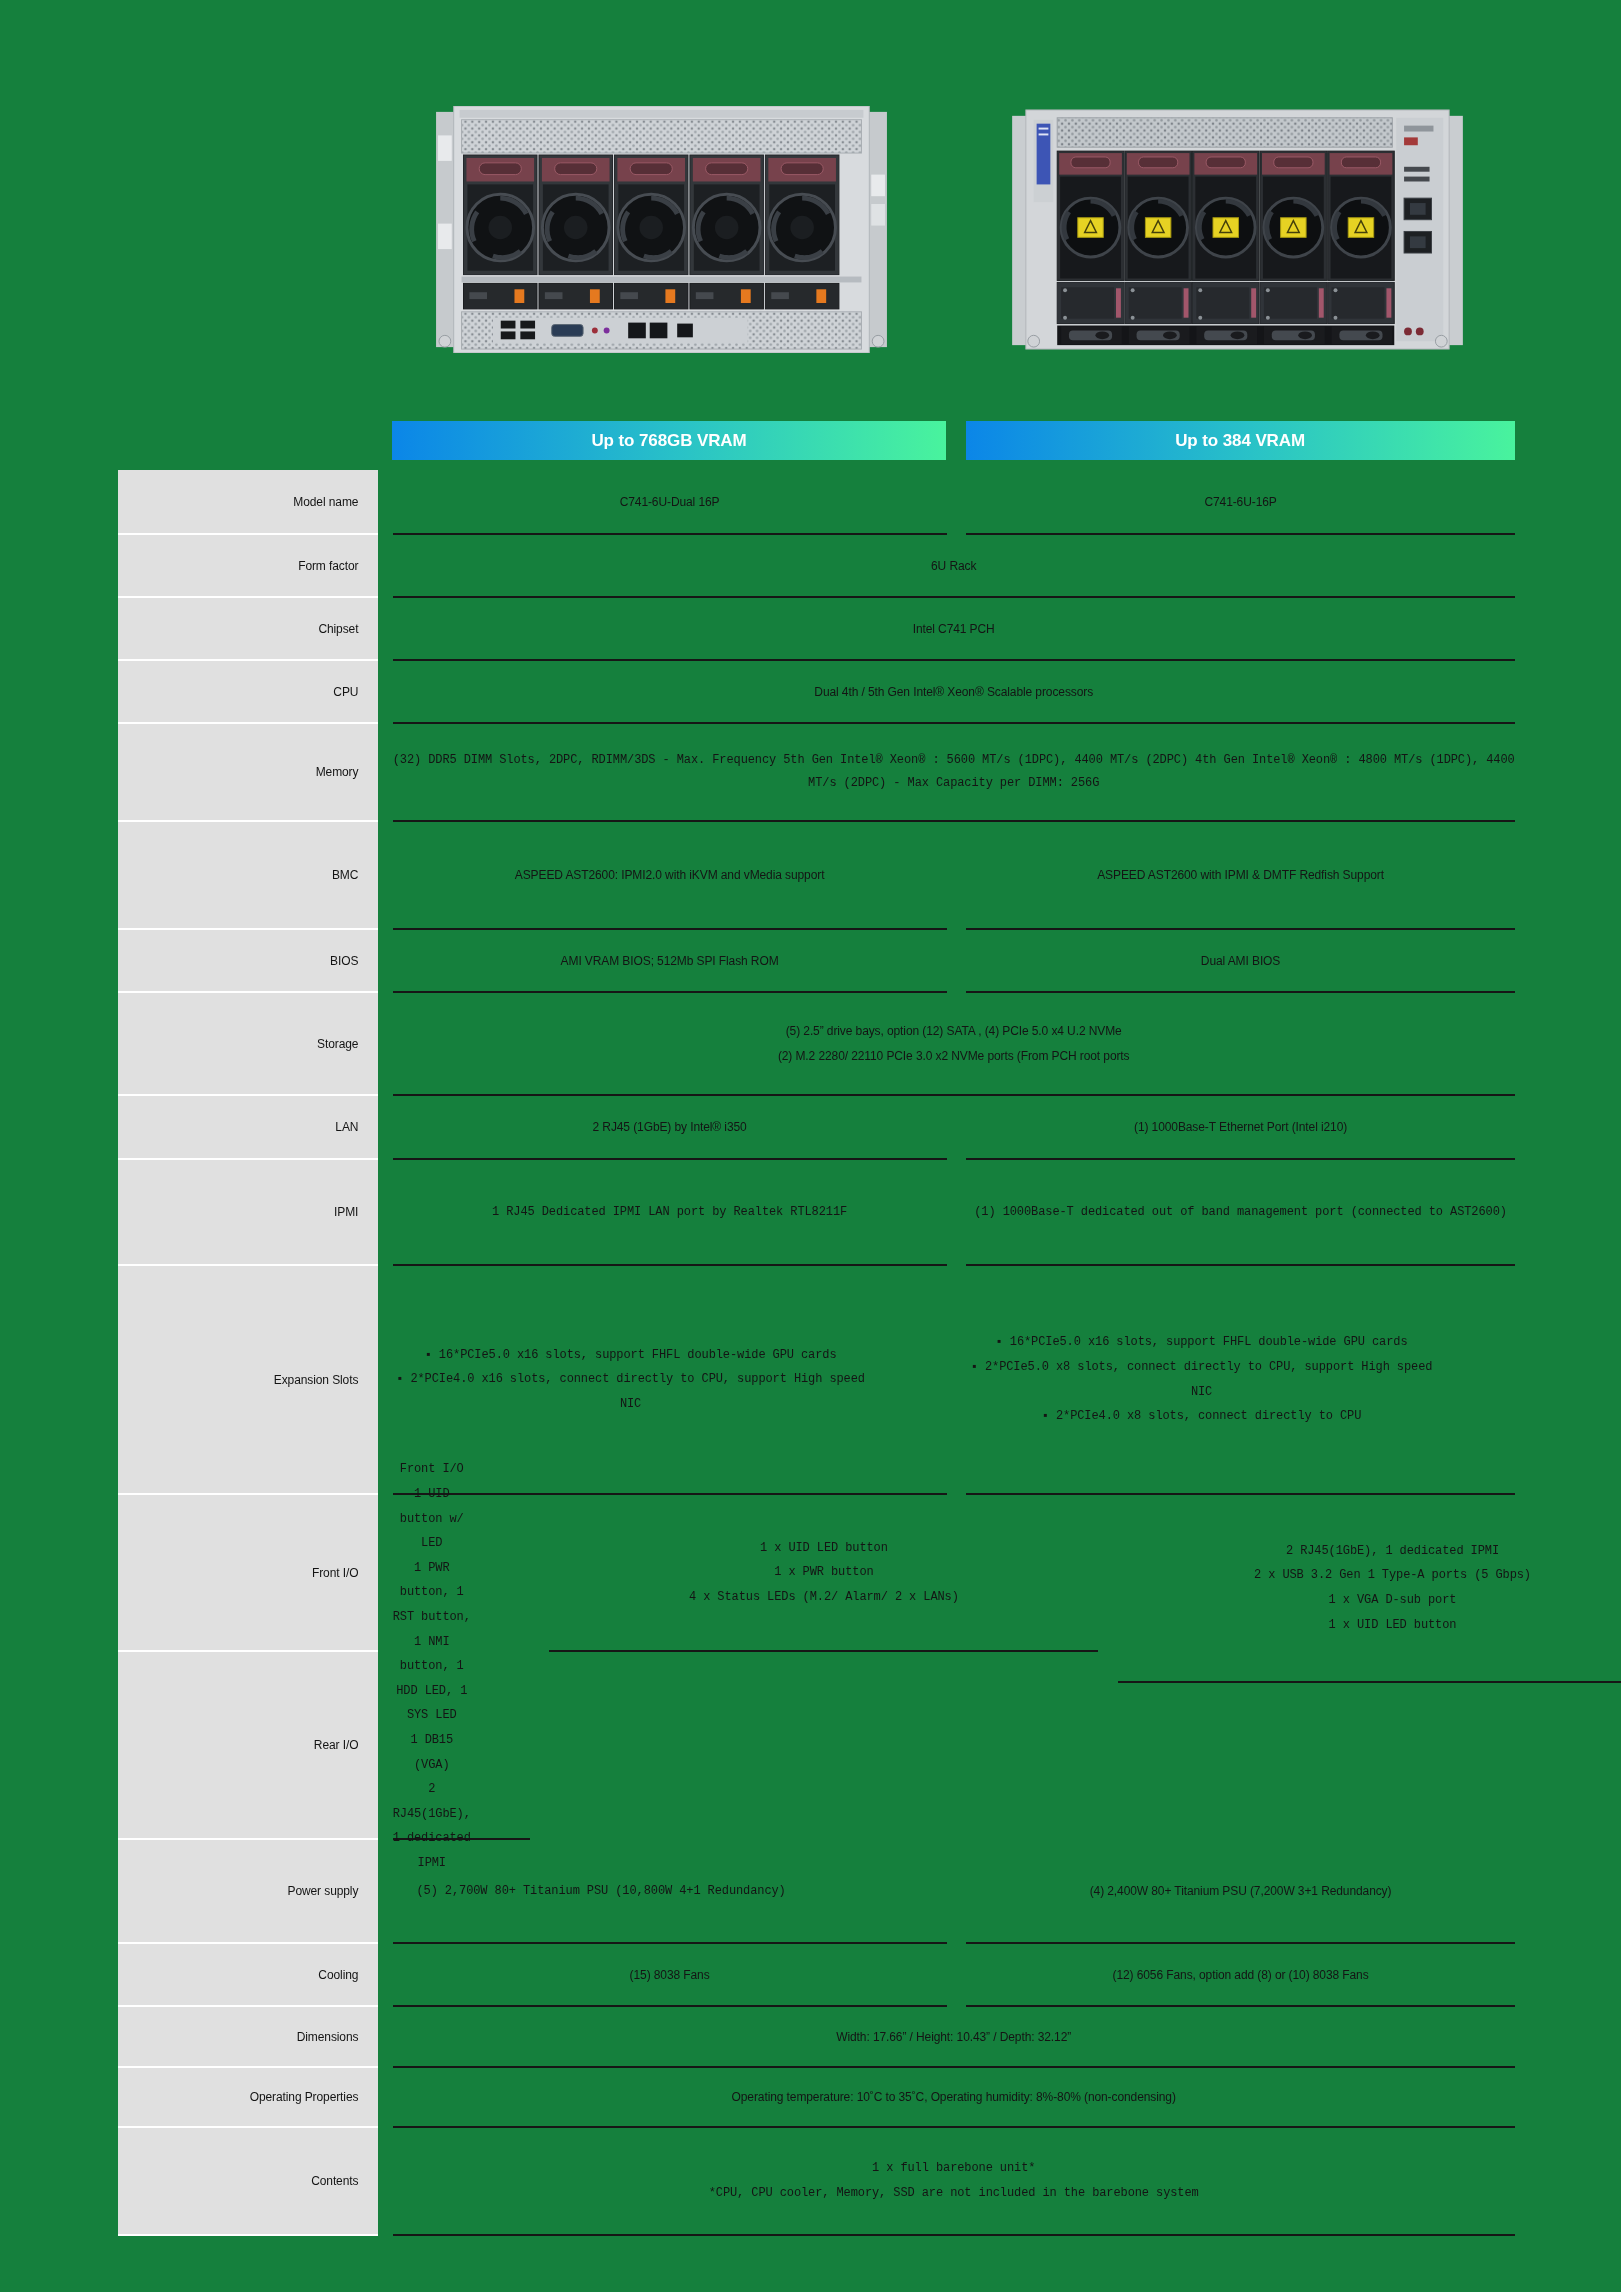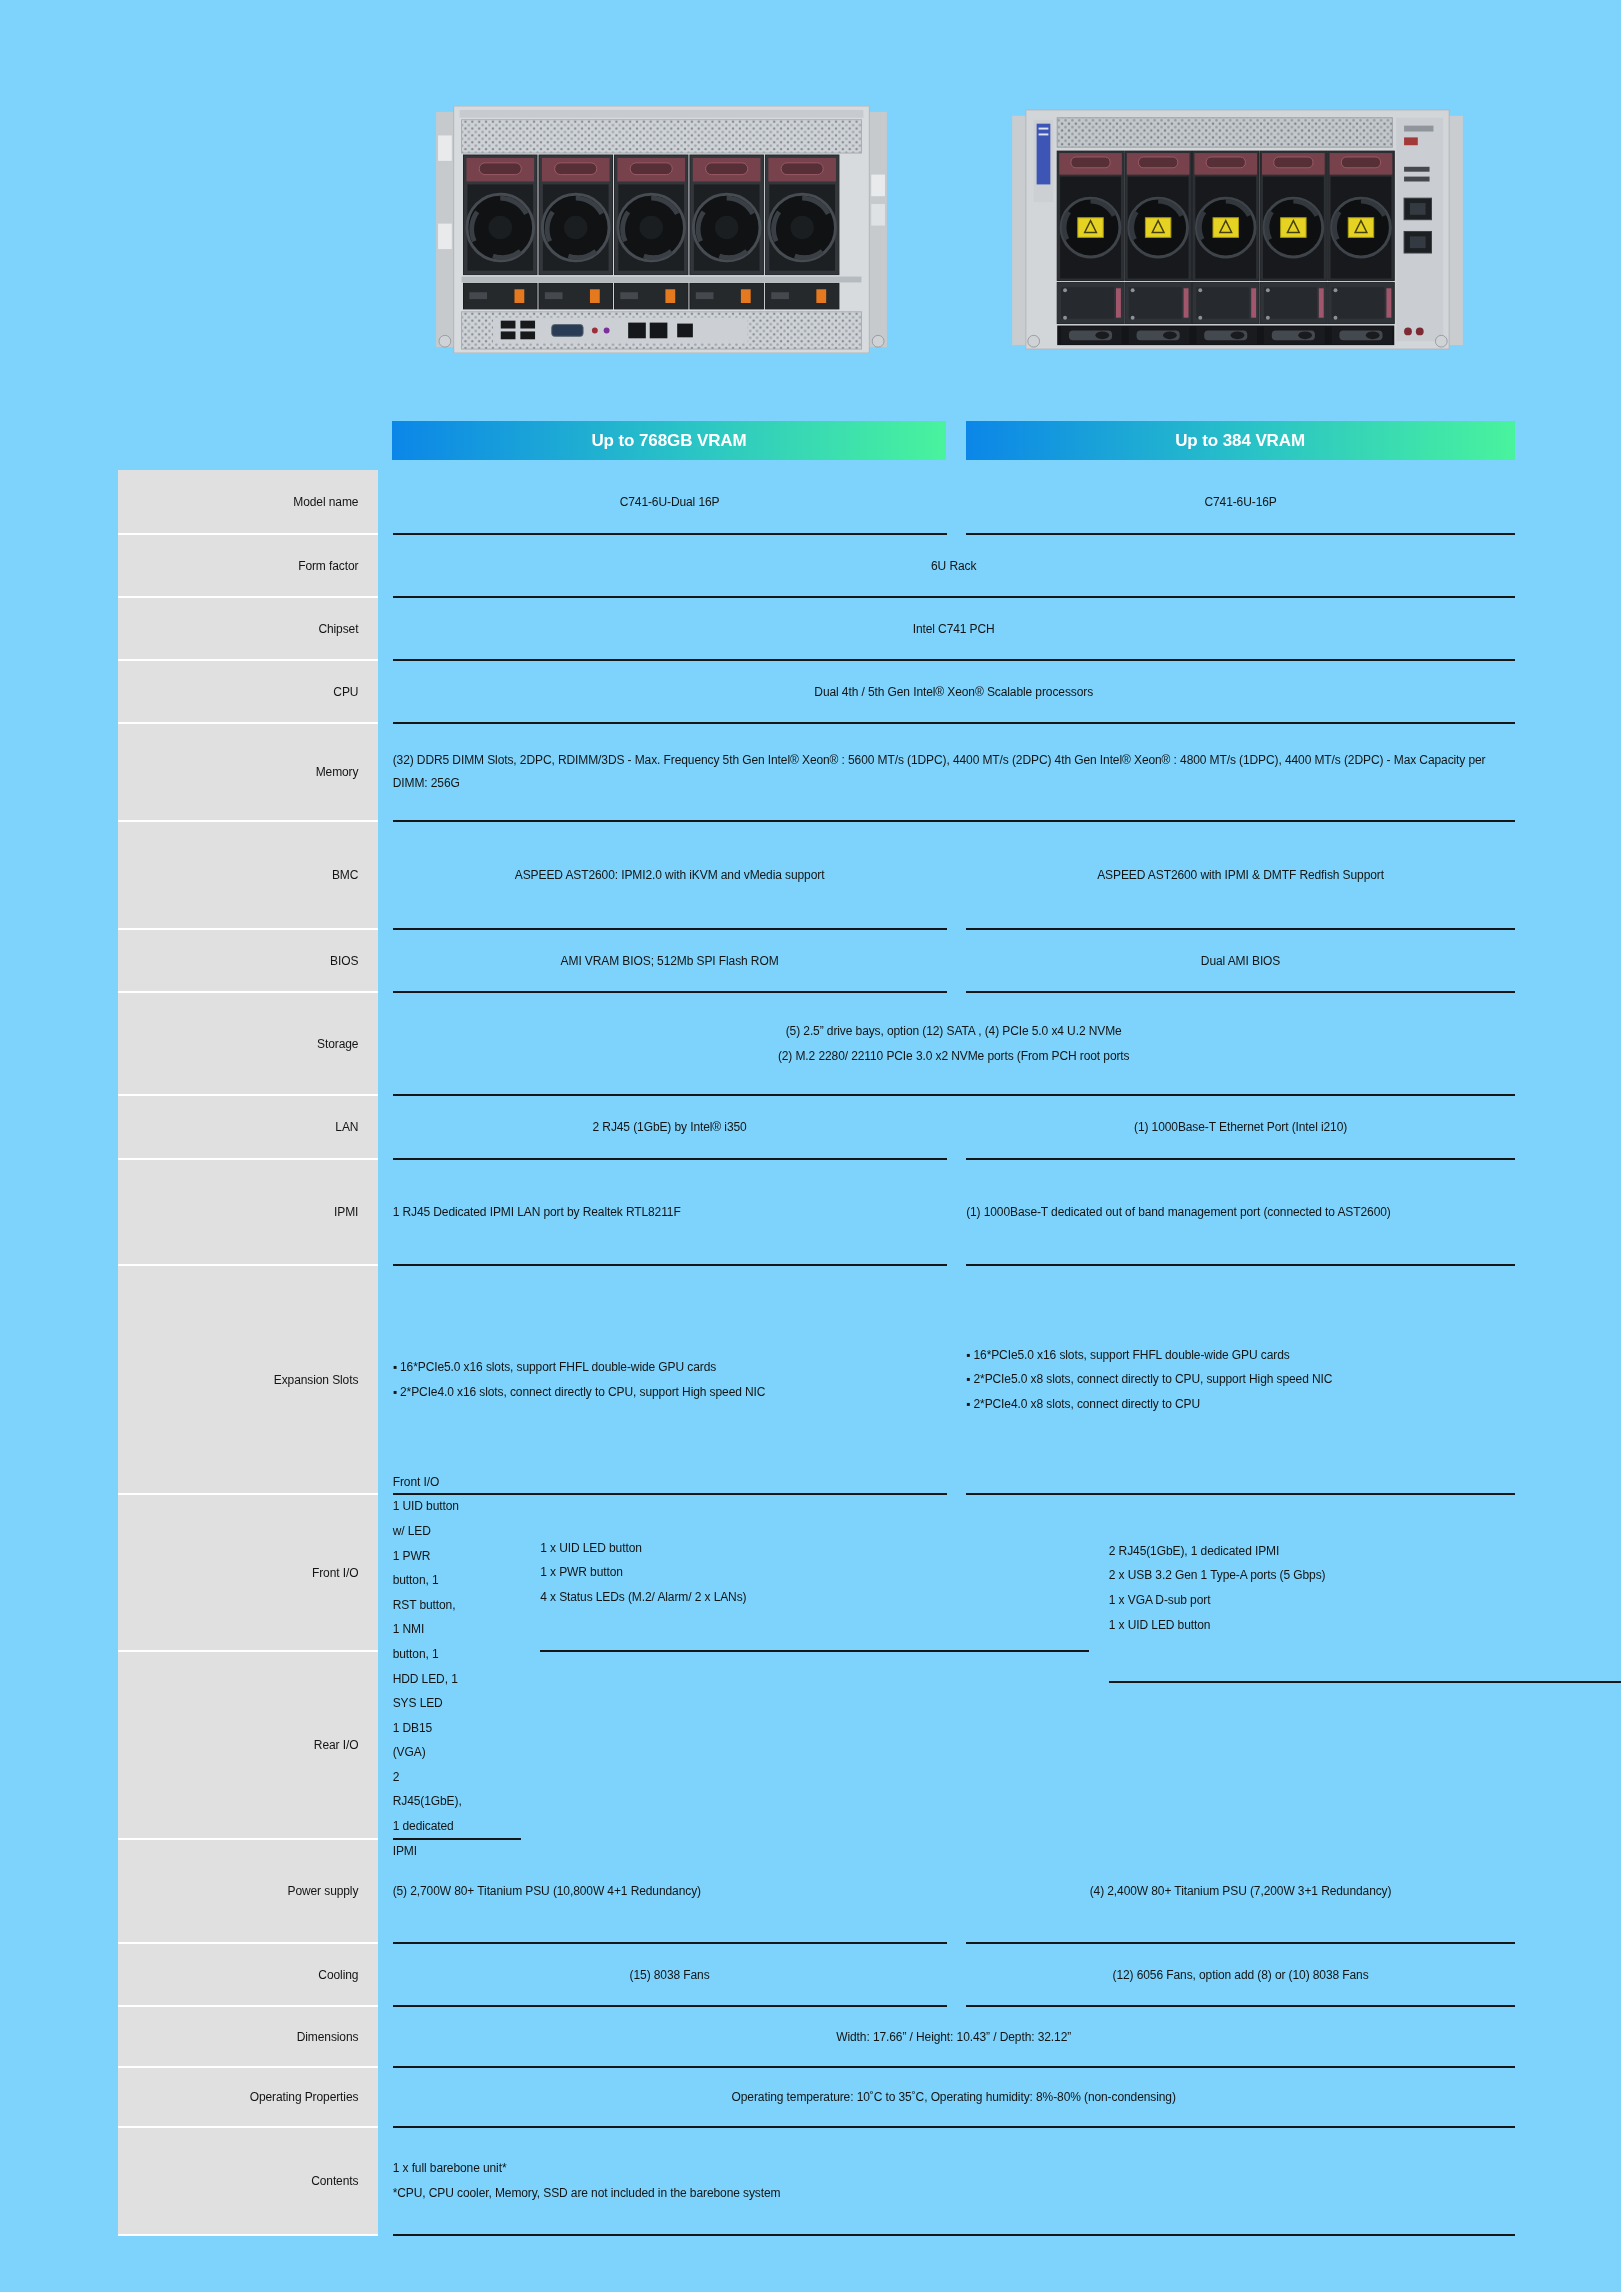--- a/index.html
+++ b/index.html
@@ -1,18 +1,18 @@
 <!DOCTYPE html>
 <html><head>
 <meta charset="utf-8">
 <style>
   * { margin:0; padding:0; box-sizing:border-box; }
   body { background:#ffffff; }
   .page {
-    position:relative; width:1621px; height:2293px; background:#7dd3fc;
+    position:relative; width:1621px; height:2293px; background:#15803d;
     font-family:"Liberation Sans", sans-serif; color:#141414; letter-spacing:-0.1px;
   }
   .server-img { position:absolute; }
   .img-left  { left:436px; top:106px; }
   .img-right { left:1012px; top:108px; }
 
   .bands { position:absolute; left:392px; top:421px; display:flex; }
   .band {
     height:39px; display:flex; align-items:center; justify-content:center;
     color:#ffffff; font-weight:bold; font-size:17px;
@@ -31,21 +31,21 @@
   .lblcol { display:flex; flex-direction:column; width:260px; }
   .lblcol .lbl { width:260px; }
   .cell {
     border-bottom:2px solid #161616; display:flex; flex-direction:column;
     justify-content:center; text-align:center; line-height:1.5;
   }
   .c1 { width:554px; margin-left:14.7px; }
   .c2 { width:549px; margin-left:19.6px; }
   .cm { width:1122px; margin-left:14.7px; }
   .col2stack { display:flex; flex-direction:row; }
-  .left-al { text-align:left; }
+  .left-al { text-align:center;font-family:Liberation Mono, monospace; }
   .lines > div { line-height:2.05; }
   .para > div { line-height:1.9; }
   .pad-wide { padding:0 74px; }
   .pad-r140 { padding-right:137px; }
   .pad-r80 { padding-right:78px; }
   .pad-r60 { padding-right:59px; }
 </style>
 </head>
 <body>
 

